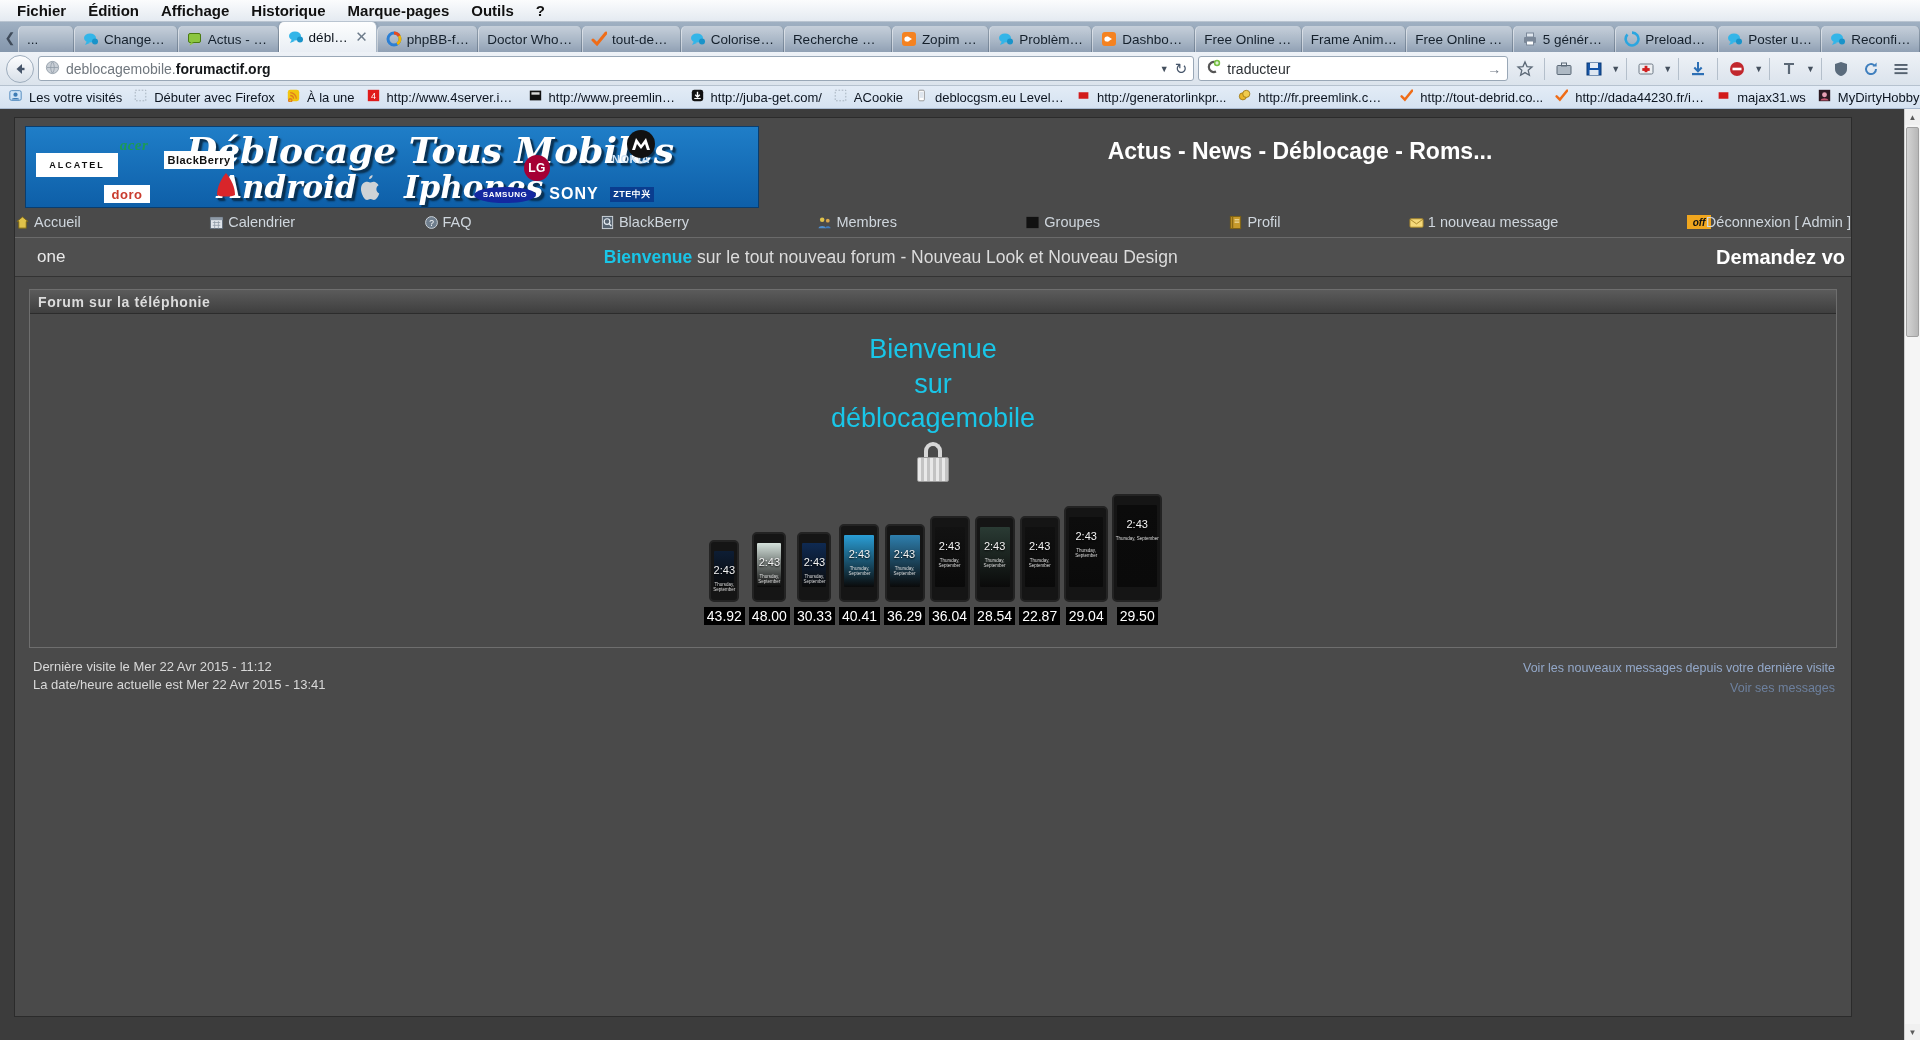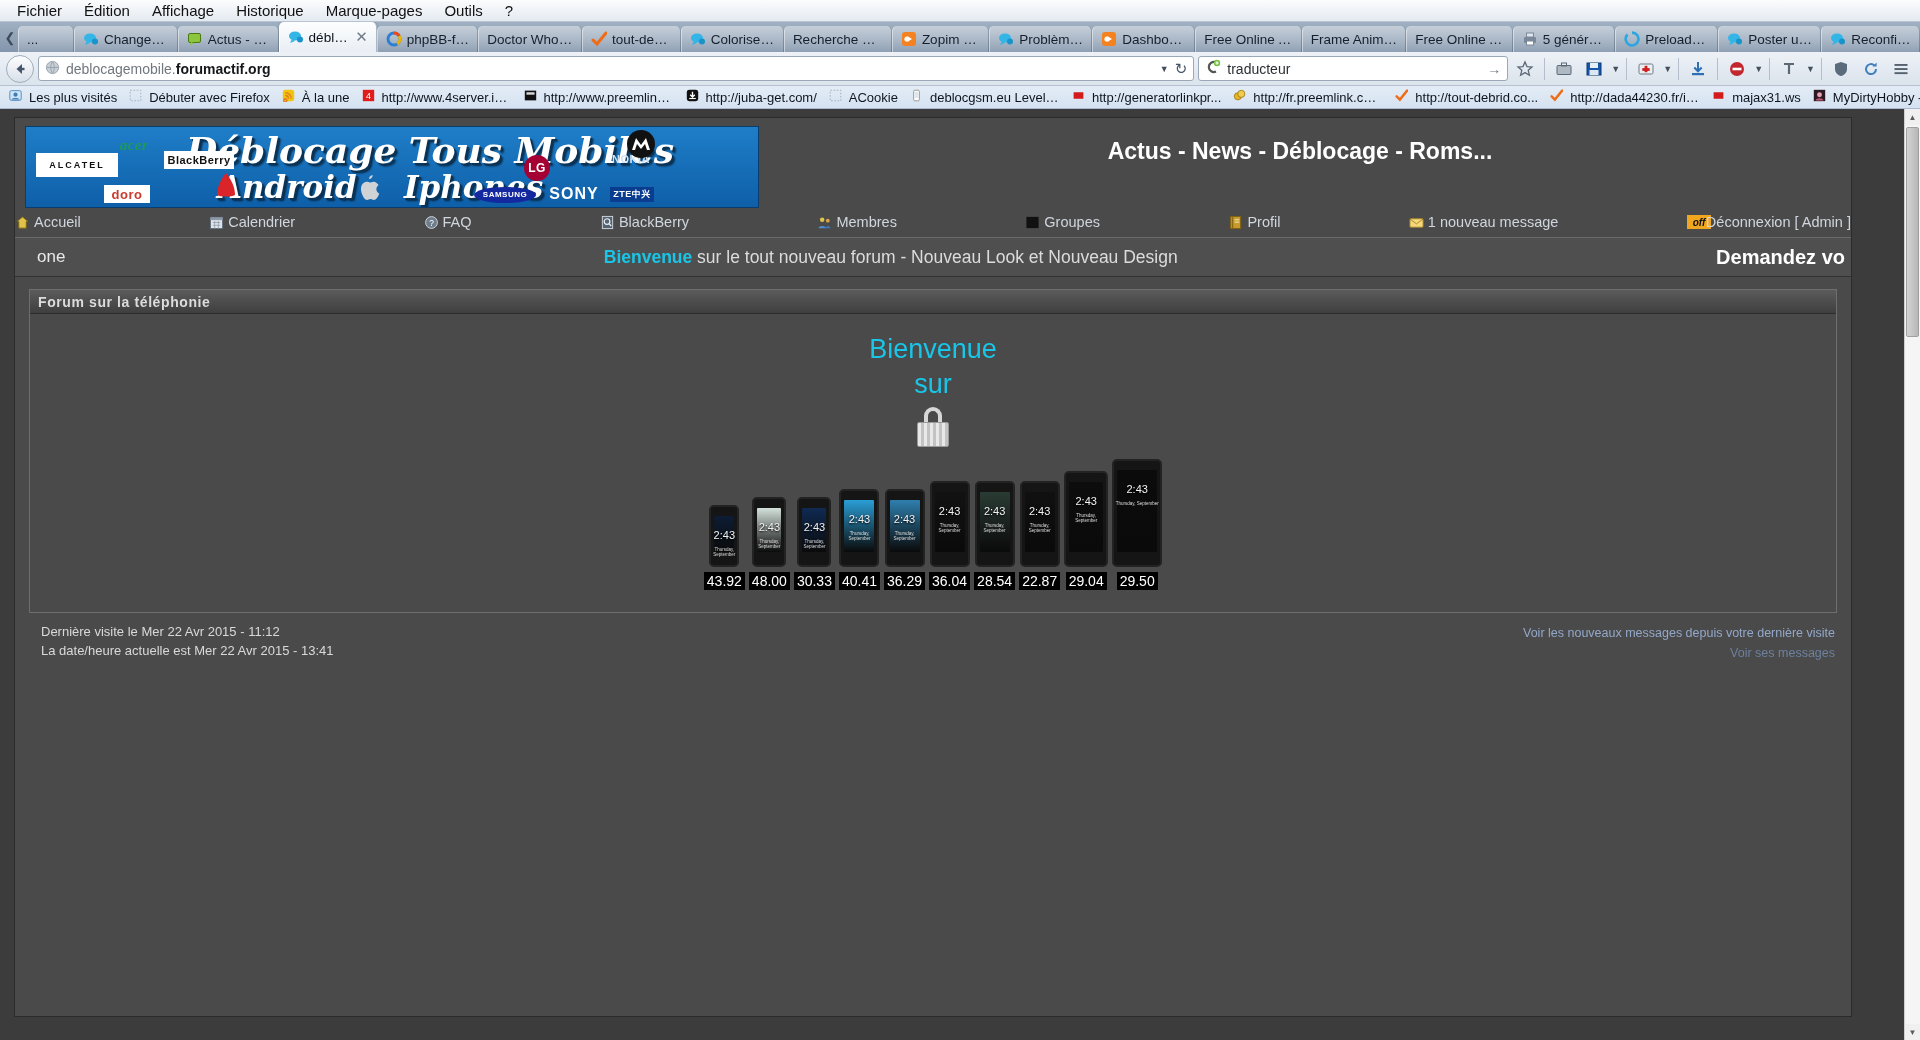--- a/index.html
+++ b/index.html
@@ -20,21 +20,21 @@
   
   .menubar {
     height: 22px;
     background: linear-gradient(#fbfcfd, #e4eaf1);
     border-bottom: 1px solid #b9c4d0;
     display: flex; align-items: center;
     padding-left: 6px;
     font-size: 15px; color: #111;
     position: relative; z-index: 5;
   }
-  .menubar .mi { padding: 0 11px; white-space: nowrap; }
+  .menubar .mi { padding: 0 11px; white-space: nowrap; font-weight: bold; }
 
   
   .tabstrip {
     height: 30px;
     background: linear-gradient(#9fb0c2, #8496ac);
     display: flex; align-items: flex-end;
     padding-left: 2px;
     position: relative;
   }
   .tablist { display: flex; align-items: flex-end; flex: 1; overflow: hidden; height: 30px;}
@@ -254,21 +254,21 @@
   .chat-users { width: 182px; background: #0f2f63; border-right: 2px solid #8fa4c4; }
   .chat-main { flex: 1; background: #12346b; padding: 7px 10px 0 10px; }
   .chat-line { display: flex; justify-content: space-between; font-size: 14px; color: #ffffff; font-weight: 700; font-style: italic;}
   .chat-time { font-style: normal; font-weight: 400; }
   .chat-foot { background: #4a4a4a; height: 18px; display:flex; justify-content:flex-end; align-items:center; padding-right:4px; }
   .resize-grip { width: 11px; height: 11px; background:
      repeating-linear-gradient(-45deg, #8a8a8a 0 1px, transparent 1px 3px); }
 
   
   .pfooter { display: flex; justify-content: space-between; padding: 10px 16px 14px 18px; }
-  .pfooter .lf { font-size: 13px; color: #d9d9d9; line-height: 1.45; margin-left: 8px; }
+  .pfooter .lf { font-size: 13px; color: #d9d9d9; line-height: 1.45; }
   .pfooter .rf { font-size: 12.5px; color: #7f93b4; text-align: right; line-height: 1.6; }
   .pfooter .rf a { color: #93a8c9; text-decoration: none; display:block;}
   .pfooter .rf a.dim { color: #6d809e; }
 </style>
 </head>
 <body>
 
 <div class="browser">
 
   <div class="menubar">
@@ -508,21 +508,21 @@
     </div>
   </div>
 
   <div class="bookmarks" id="bookmarks">
       <div class="bm">
         <span class="favicon"><svg width="13" height="13" viewBox="0 0 16 16">
             <rect x="1" y="2" width="14" height="12" rx="2" fill="#cfe4f7" stroke="#3d7cb5"></rect>
             <circle cx="8" cy="7" r="2.6" fill="#3d7cb5"></circle>
             <path d="M3 13c1.2-2.4 8.8-2.4 10 0z" fill="#3d7cb5"></path>
           </svg></span>
-        <span class="bmlabel">Les plus visités</span>
+        <span class="bmlabel">Les votre visités</span>
       </div>
       <div class="bm">
         <span class="favicon"><svg width="13" height="13" viewBox="0 0 16 16">
             <rect x="1.5" y="1.5" width="13" height="13" fill="none" stroke="#9aa6b3" stroke-dasharray="2 2"></rect>
           </svg></span>
         <span class="bmlabel">Débuter avec Firefox</span>
       </div>
       <div class="bm">
         <span class="favicon"><svg width="13" height="13" viewBox="0 0 16 16">
             <rect x="1" y="1" width="14" height="14" rx="3" fill="#f1c40f"></rect>
@@ -722,20 +722,21 @@
 
         <div class="panel">
           <div class="panel-title">
             <span>Forum sur la téléphonie</span>
             <span></span>
           </div>
           <div class="panel-body">
             <div class="bigwelcome">
               <div>Bienvenue</div>
               <div>sur</div>
+              <div>déblocagemobile</div>
             </div>
             <div class="lock">
               <div class="shackle"></div>
                 <div class="body"></div>
             </div>
             <div class="phones" id="phones">
                 <div class="phone-col">
                   <div class="phone" style="width:30px;height:62px;">
        <div class="scr" style="background:linear-gradient(#0d1d34,#0a0a0a);"></div>
        <div class="tm">2:43</div>

